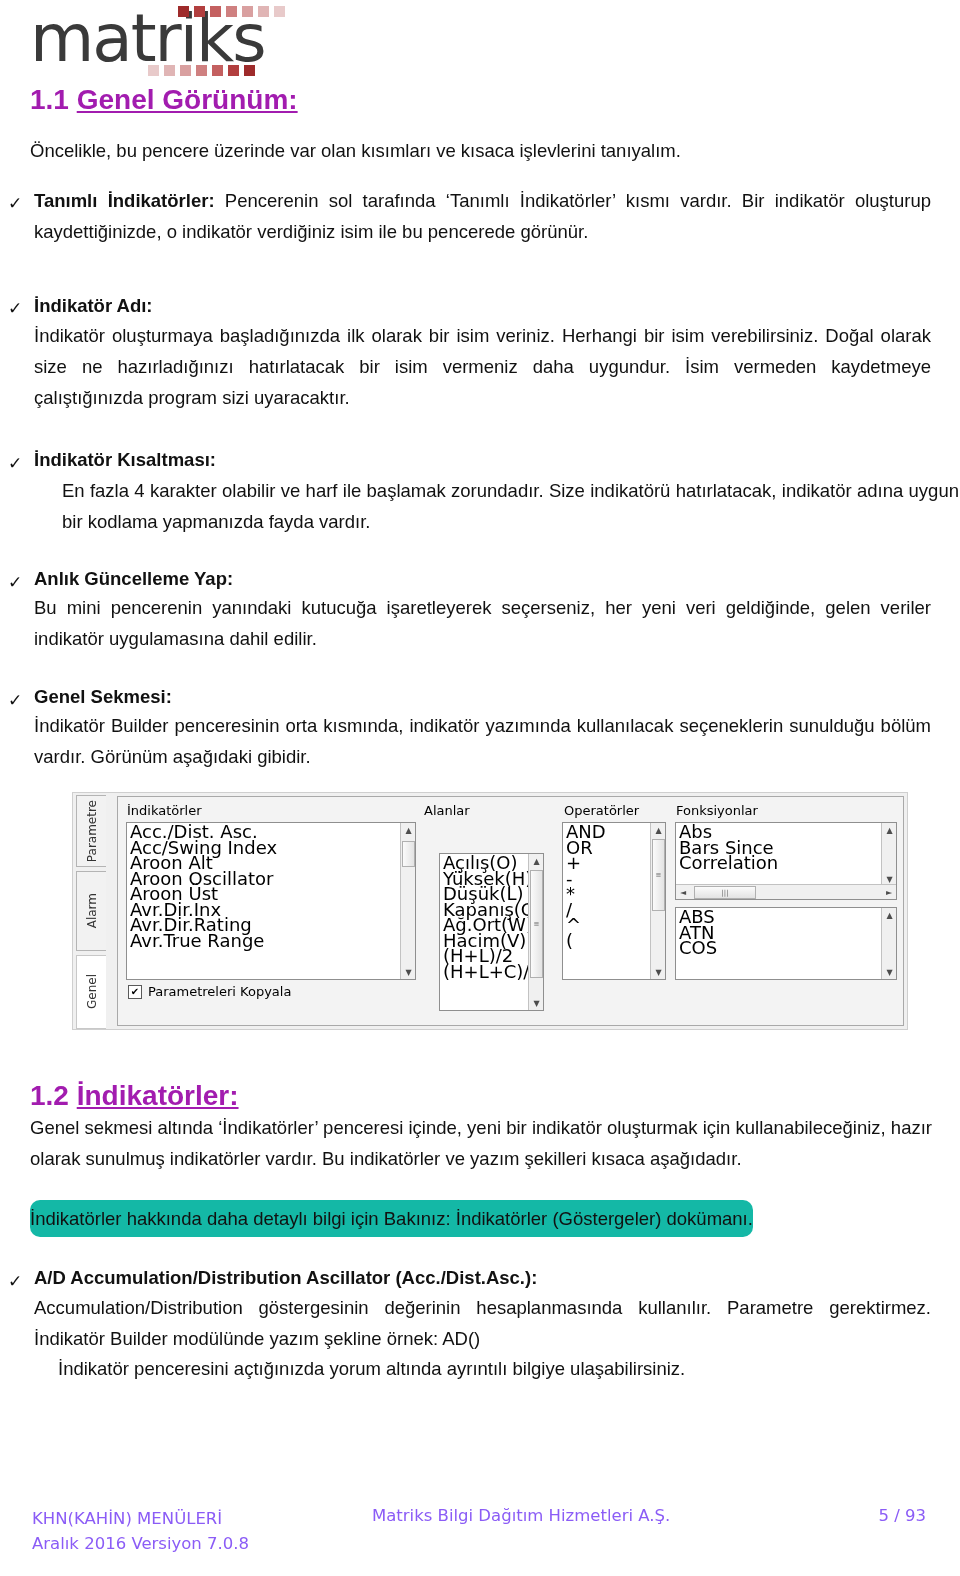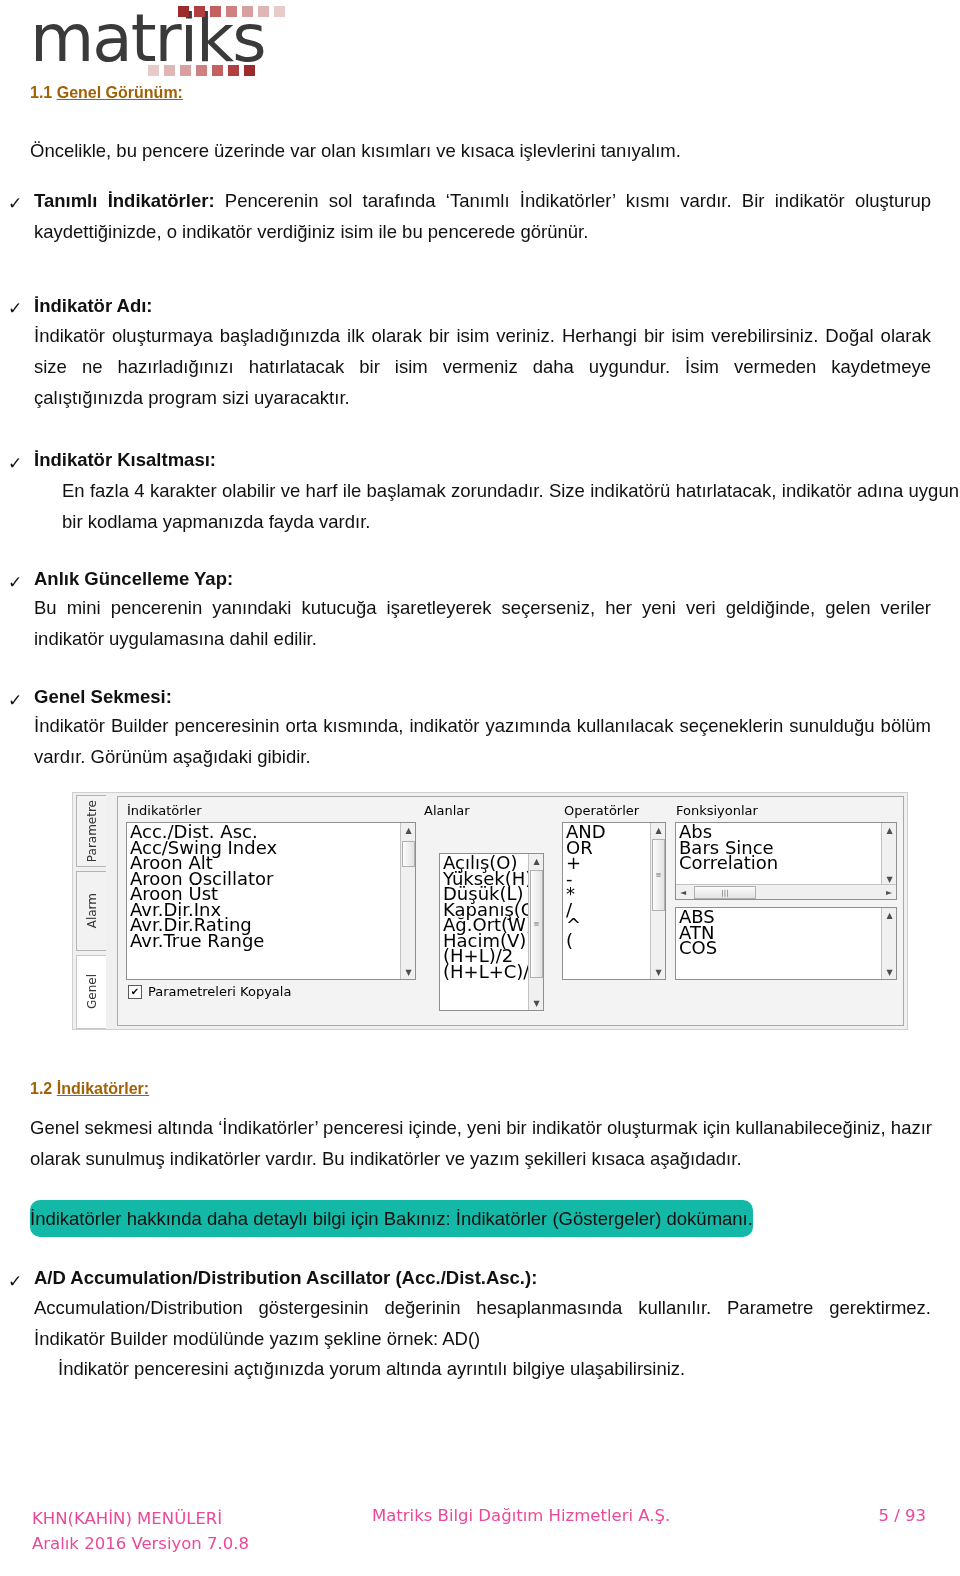--- a/index.html
+++ b/index.html
@@ -44,23 +44,23 @@
   .dotrow.bottom { left: 118px; top: 61px; }
   .dot {
     width: 11px;
     height: 11px;
     display: block;
   }
 
   
   .h-section {
     position: absolute;
-    font-size: 16px;
+    font-size: 28px;
     font-weight: bold;
-    color: #a16207;
+    color: #a21caf;
     white-space: nowrap;
   }
   .h-section .num { text-decoration: none; }
   .h-section .ttl { text-decoration: underline; }
 
   
   .para {
     position: absolute;
     font-size: 18.5px;
     line-height: 31px;
@@ -229,21 +229,21 @@
   }
 
   
   .footer {
     position: absolute;
     left: 0; right: 0;
     bottom: 10px;
     height: 60px;
     font-family: "DejaVu Sans", sans-serif;
     font-size: 16.5px;
-    color: #ec4899;
+    color: #8b5cf6;
   }
   .f-left { position: absolute; left: 32px; top: 0; line-height: 25px; }
   .f-mid { position: absolute; left: 372px; top: 0; }
   .f-right { position: absolute; right: 34px; top: 0; }
 </style>
 </head>
 <body>
 
 <div class="logo-wrap">
   <div class="logo-text">matriks</div>

